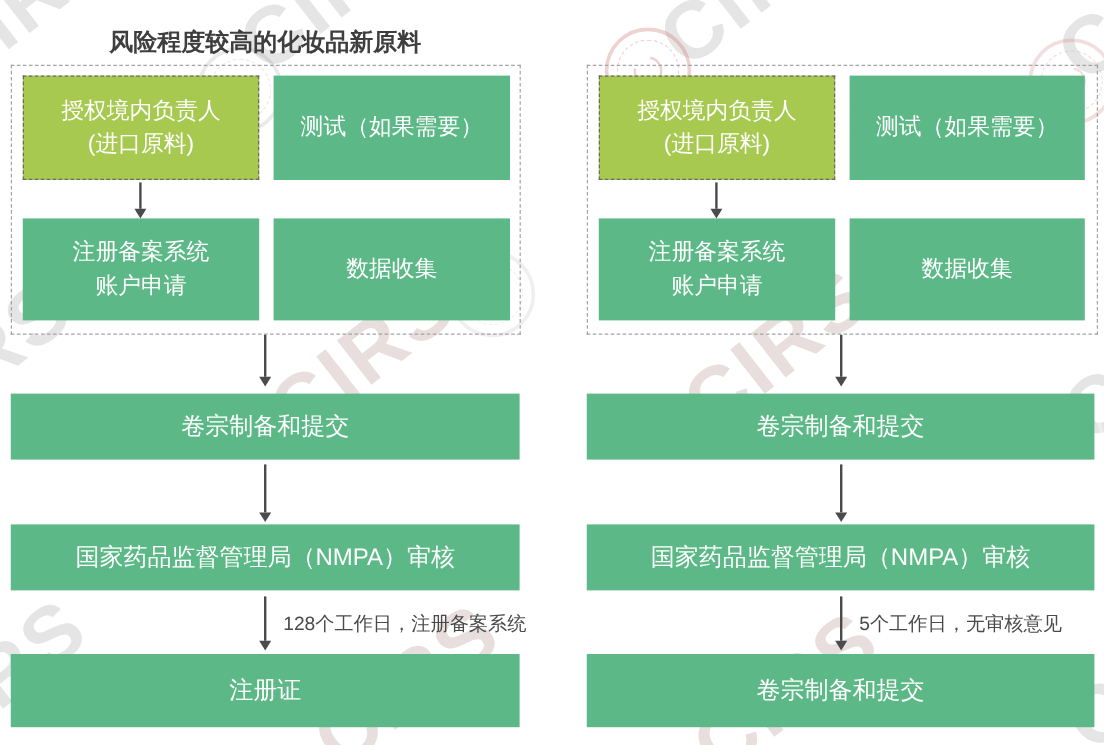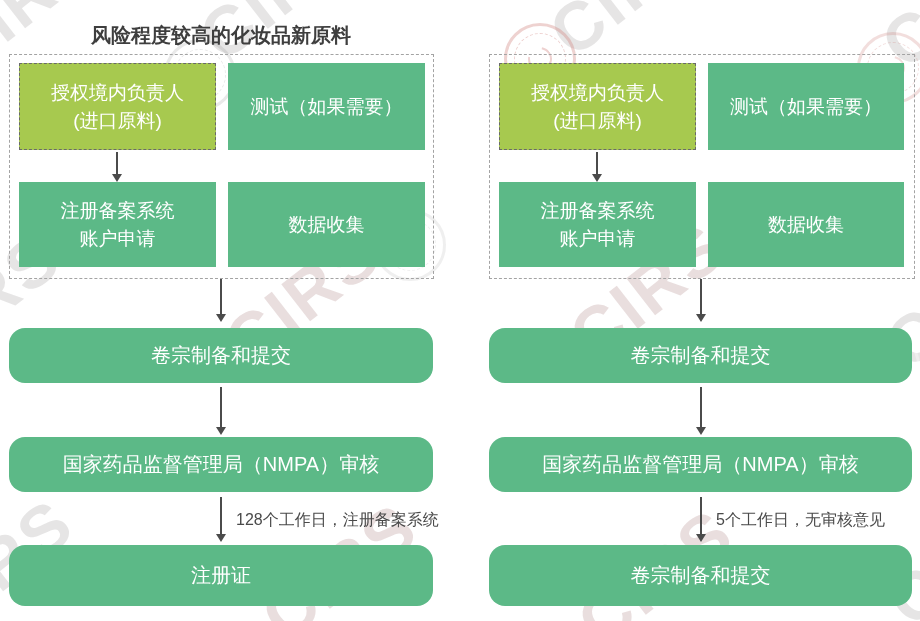--- a/index.html
+++ b/index.html
@@ -19,21 +19,21 @@
   
   .fg{position:absolute;inset:0;z-index:1;}
   .col-title{position:absolute;text-align:center;font-size:20px;font-weight:600;color:#3e3e3e;}
   .dash-container{position:absolute;border:1px dashed #a3a3a3;background:transparent;}
   .box{position:absolute;display:flex;flex-direction:column;align-items:center;justify-content:center;
        color:#ffffff;text-align:center;}
   .teal{background:#5cb987;}
   .lime{background:#a7c94f;border:1px dashed #6a6a6a;text-align:right;}
   .box .ln{font-size:19px;line-height:28px;}
   .band{position:absolute;display:flex;align-items:center;justify-content:center;
-        background:#5cb987;color:#ffffff;font-size:20px;border-radius:16px;}
+        background:#5cb987;color:#ffffff;font-size:20px;}
   .arrow-line{position:absolute;width:2px;background:#4b4b4b;}
   .arrow-head{position:absolute;width:0;height:0;border-left:5px solid transparent;
               border-right:5px solid transparent;border-top:8px solid #4b4b4b;}
   .arrow-note{position:absolute;font-size:16px;color:#4a4a4a;white-space:nowrap;}
 </style>
 </head>
 <body>
 
 <div id="canvas">
 

